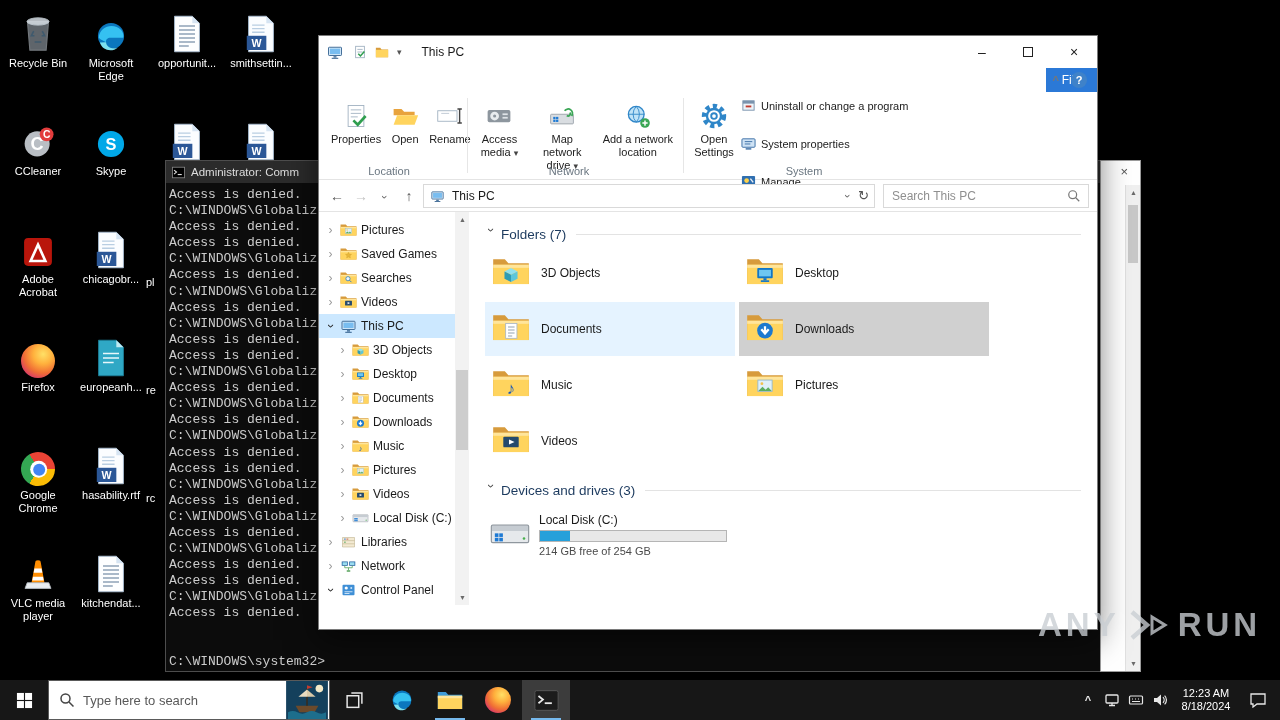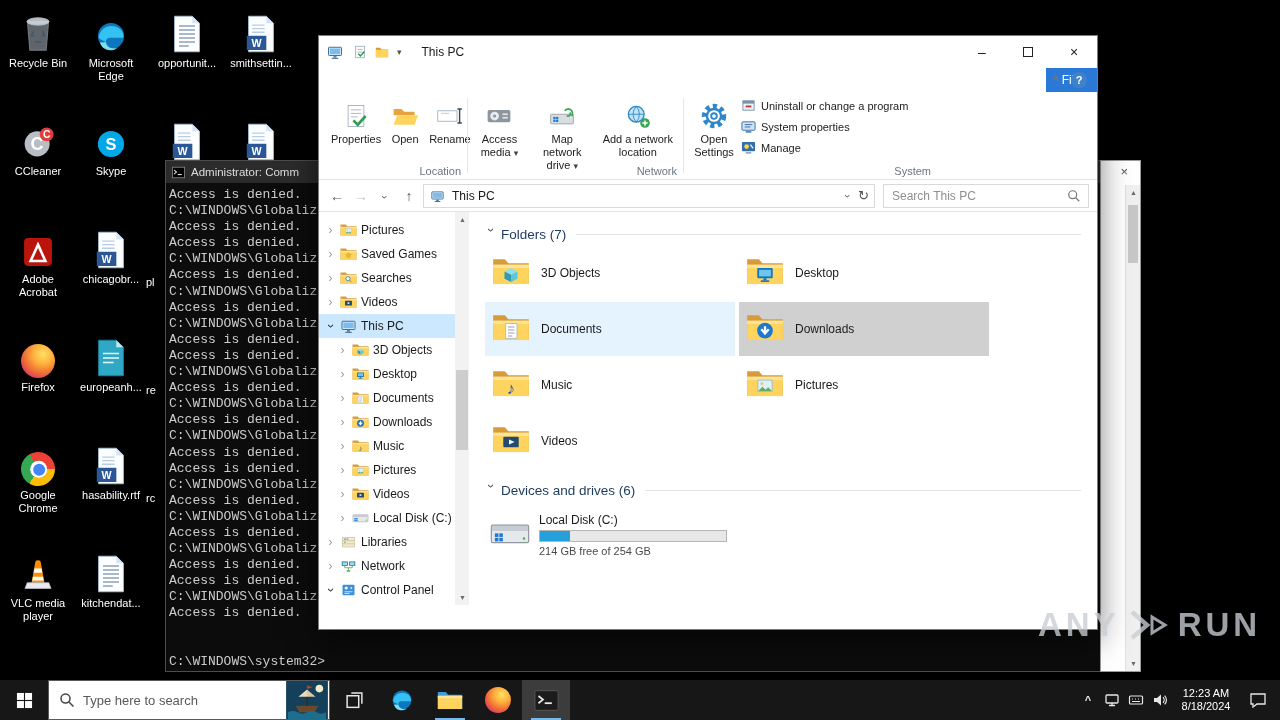--- a/index.html
+++ b/index.html
@@ -59,28 +59,28 @@
   .tab { padding:4px 14px 5px; font-size:12px; cursor:pointer; }
   .tab.file { background:#2b79d7; color:#fff; margin-left:2px; padding:5px 16px; }
   .tab.active { background:#fff; border:1px solid #e4e4e4; border-bottom:none; }
   .tabstrip-right { position:absolute; right:10px; top:4px; display:flex; gap:12px; align-items:center; }
   .rib-collapse { color:#777; font-size:11px; font-weight:bold; cursor:pointer; }
   .help-btn { width:16px; height:16px; border-radius:50%; background:#3f82c9; color:#fff; font-size:11px;
               display:flex; align-items:center; justify-content:center; font-weight:bold; cursor:pointer; }
 
   .ribbon { height:88px; position:relative; border-bottom:1px solid #e4e4e4; background:#fff; }
   .rgroup { position:absolute; top:0; height:88px; }
-  .glabel { position:absolute; bottom:3px; left:0; right:4px; text-align:right; font-size:11px; color:#6a7680; }
+  .glabel { position:absolute; bottom:3px; left:0; right:12px; text-align:center; font-size:11px; color:#6a7680; }
   .rsep { position:absolute; top:6px; bottom:6px; width:1px; background:#e6e6e6; }
   .bigbtns { display:flex; align-items:flex-start; gap:2px; padding:4px 2px; }
   .bigbtn { display:flex; flex-direction:column; align-items:center; padding:3px 4px; border-radius:2px; cursor:pointer; }
   .bigbtn .bicon { height:34px; display:flex; align-items:center; }
   .bigbtn .blabel { font-size:11px; line-height:13px; text-align:center; color:#222; max-width:78px; }
   .dd { font-size:9px; color:#444; }
-  .smallstack { position:absolute; left:56px; top:6px; display:flex; flex-direction:column; gap:6px; }
+  .smallstack { position:absolute; left:56px; top:6px; display:flex; flex-direction:column; gap:23px; }
   .smallitem { display:flex; align-items:center; gap:5px; font-size:11px; color:#222; white-space:nowrap; cursor:pointer; }
   .smallitem .si { width:15px; height:15px; }
   .g-loc { left:6px; width:140px; } .g-net { left:150px; width:212px; } .g-sys { left:366px; width:250px; }
 
   .addrband { height:32px; display:flex; align-items:center; background:#fff; border-bottom:1px solid #e4e4e4; }
   .abtn { width:24px; text-align:center; color:#555; font-size:14px; cursor:pointer; }
   .abtn.disabled { color:#c3c3c3; }
   .rot90 { display:inline-block; transform:rotate(90deg); font-size:11px; color:#666; }
   .addrbox { position:relative; width:452px; height:24px; border:1px solid #d9d9d9; display:flex; align-items:center;
              margin-left:2px; background:#fff; cursor:text; }
@@ -844,21 +844,21 @@
                   <rect x="1" y="8.2" width="30" height="16.3" fill="#ffd45e"></rect>
                   <rect x="1" y="8.2" width="30" height="2.6" fill="#ffe59b"></rect>
                   <rect x="9.5" y="11.5" width="13" height="9" rx="1" fill="#254a6d"></rect>
                   <polygon points="14.3,13.8 19,16 14.3,18.2" fill="#fff"></polygon>
                 </svg></span>
               <span class="tlabel">Videos</span>
             </div>
           </div>
         <div class="sechead" style="margin-top:8px">
           <span class="schev">›</span>
-          <span class="htext">Devices and drives (6)</span>
+          <span class="htext">Devices and drives (3)</span>
           <span class="hline"></span>
         </div>
         <div class="drive-tile">
           <span class="dicon"><svg viewBox="0 0 36 28" width="100%" height="100%">
                 <rect x="2" y="7" width="32" height="15" rx="1.2" fill="#e6e9ec" stroke="#8f979e" stroke-width="1"></rect>
                 <rect x="2.6" y="7.6" width="30.8" height="4.4" fill="#c6ccd2"></rect>
                 <g fill="#1e7ad4">
                   <rect x="5" y="14" width="3.1" height="3.1"></rect>
                   <rect x="8.8" y="14" width="3.1" height="3.1"></rect>
                   <rect x="5" y="17.8" width="3.1" height="3.1"></rect>

